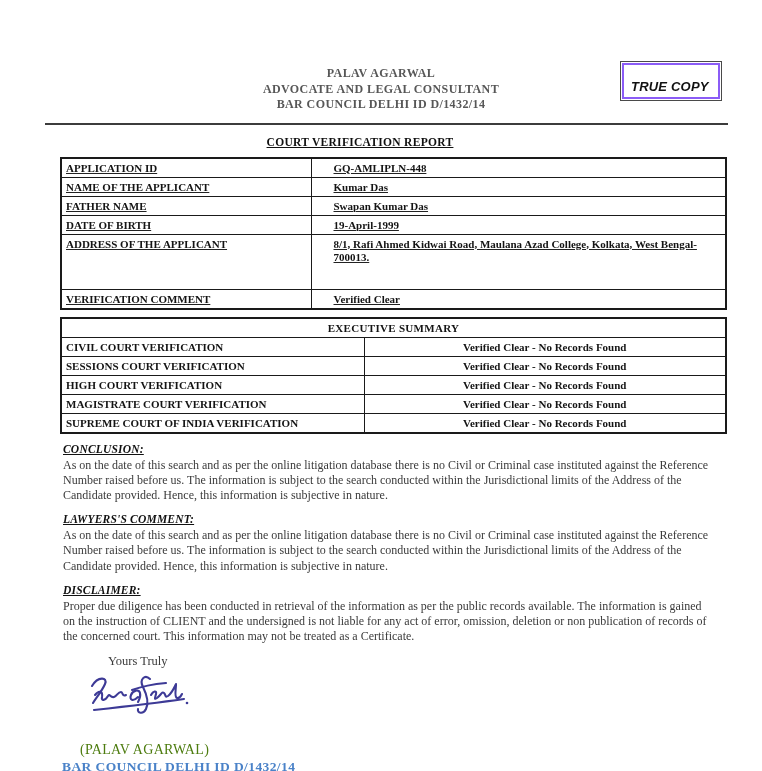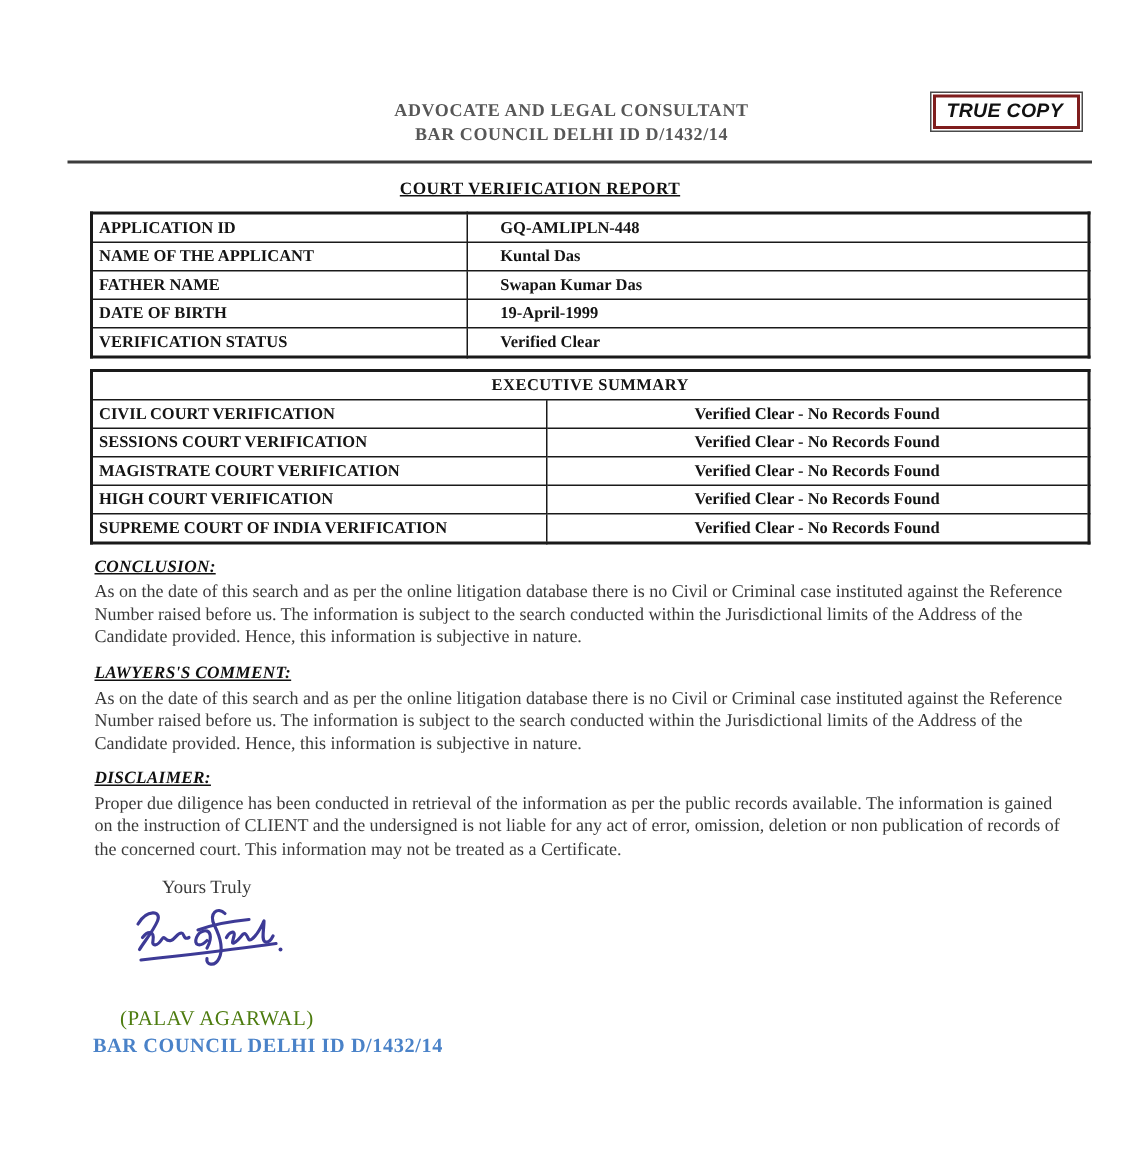--- a/index.html
+++ b/index.html
@@ -22,22 +22,22 @@
     font-weight: bold;
     font-size: 12px;
     line-height: 15.5px;
     letter-spacing: 0.4px;
   }
 
   .stamp {
     position: absolute;
     left: 622px;
     top: 63px;
-    padding: 1px 9px 3px 7px;
-    border: 2px solid #7f1d1d;
+    padding: 14px 9px 3px 7px;
+    border: 2px solid #8b5cf6;
     outline: 1px solid #4a4a4a;
     outline-offset: 1px;
     background: #fff;
     font-family: "Liberation Sans", sans-serif;
     font-style: italic;
     font-weight: bold;
     font-size: 13px;
     color: #111;
     letter-spacing: 0.2px;
   }
@@ -64,21 +64,21 @@
   }
 
   
   table {
     border-collapse: collapse;
     table-layout: fixed;
     width: 667px;
     margin-left: 60px;
     border: 2px solid #1a1a1a;
   }
-  .applicant-table { margin-top: 7px; }
+  .applicant-table { margin-top: 7px; text-decoration: underline; }
   .summary-table { margin-top: 7px; }
   td {
     border: 1px solid #1a1a1a;
     font-weight: bold;
     font-size: 11px;
     color: #141414;
     padding: 3px 4px 2px 4px;
     vertical-align: top;
     line-height: 13px;
     overflow: hidden;
@@ -141,20 +141,21 @@
     color: #4a82c8;
     letter-spacing: 0.4px;
   }
 </style>
 </head>
 <body>
 
 <div class="page">
 
   <div class="letterhead">
+    <div>PALAV AGARWAL</div>
     <div>ADVOCATE AND LEGAL CONSULTANT</div>
     <div>BAR COUNCIL DELHI ID D/1432/14</div>
   </div>
 
   <div class="stamp">TRUE COPY</div>
 
   <div class="rule"></div>
 
   <div class="report-title-wrap">
     <span class="report-title">COURT VERIFICATION REPORT</span>
@@ -165,32 +166,36 @@
         <col class="col-label">
         <col>
       </colgroup>
     <tbody>
         <tr class="row-std">
       <td class="lbl">APPLICATION ID</td>
       <td class="val">GQ-AMLIPLN-448</td>
     </tr>
     <tr class="row-std">
       <td class="lbl">NAME OF THE APPLICANT</td>
-      <td class="val">Kuntal Das</td>
+      <td class="val">Kumar Das</td>
     </tr>
     <tr class="row-std">
       <td class="lbl">FATHER NAME</td>
       <td class="val">Swapan Kumar Das</td>
     </tr>
     <tr class="row-std">
       <td class="lbl">DATE OF BIRTH</td>
       <td class="val">19-April-1999</td>
     </tr>
-    <tr class="row-std">
-      <td class="lbl">VERIFICATION STATUS</td>
+    <tr class="row-tall">
+      <td class="lbl">ADDRESS OF THE APPLICANT</td>
+      <td class="val">8/1, Rafi Ahmed Kidwai Road, Maulana Azad College, Kolkata, West Bengal-700013.</td>
+    </tr>
+    <tr class="row-std">
+      <td class="lbl">VERIFICATION COMMENT</td>
       <td class="val">Verified Clear</td>
     </tr>
   </tbody>
     </table>
 
   <table class="summary-table">
     <colgroup>
         <col class="col-label">
         <col>
       </colgroup>
@@ -200,25 +205,25 @@
     </tr>
     <tr>
       <td class="lbl">CIVIL COURT VERIFICATION</td>
       <td class="val">Verified Clear - No Records Found</td>
     </tr>
     <tr>
       <td class="lbl">SESSIONS COURT VERIFICATION</td>
       <td class="val">Verified Clear - No Records Found</td>
     </tr>
     <tr>
+      <td class="lbl">HIGH COURT VERIFICATION</td>
+      <td class="val">Verified Clear - No Records Found</td>
+    </tr>
+    <tr>
       <td class="lbl">MAGISTRATE COURT VERIFICATION</td>
-      <td class="val">Verified Clear - No Records Found</td>
-    </tr>
-    <tr>
-      <td class="lbl">HIGH COURT VERIFICATION</td>
       <td class="val">Verified Clear - No Records Found</td>
     </tr>
     <tr>
       <td class="lbl">SUPREME COURT OF INDIA VERIFICATION</td>
       <td class="val">Verified Clear - No Records Found</td>
     </tr>
   </tbody>
     </table>
 
   <div class="sections">

